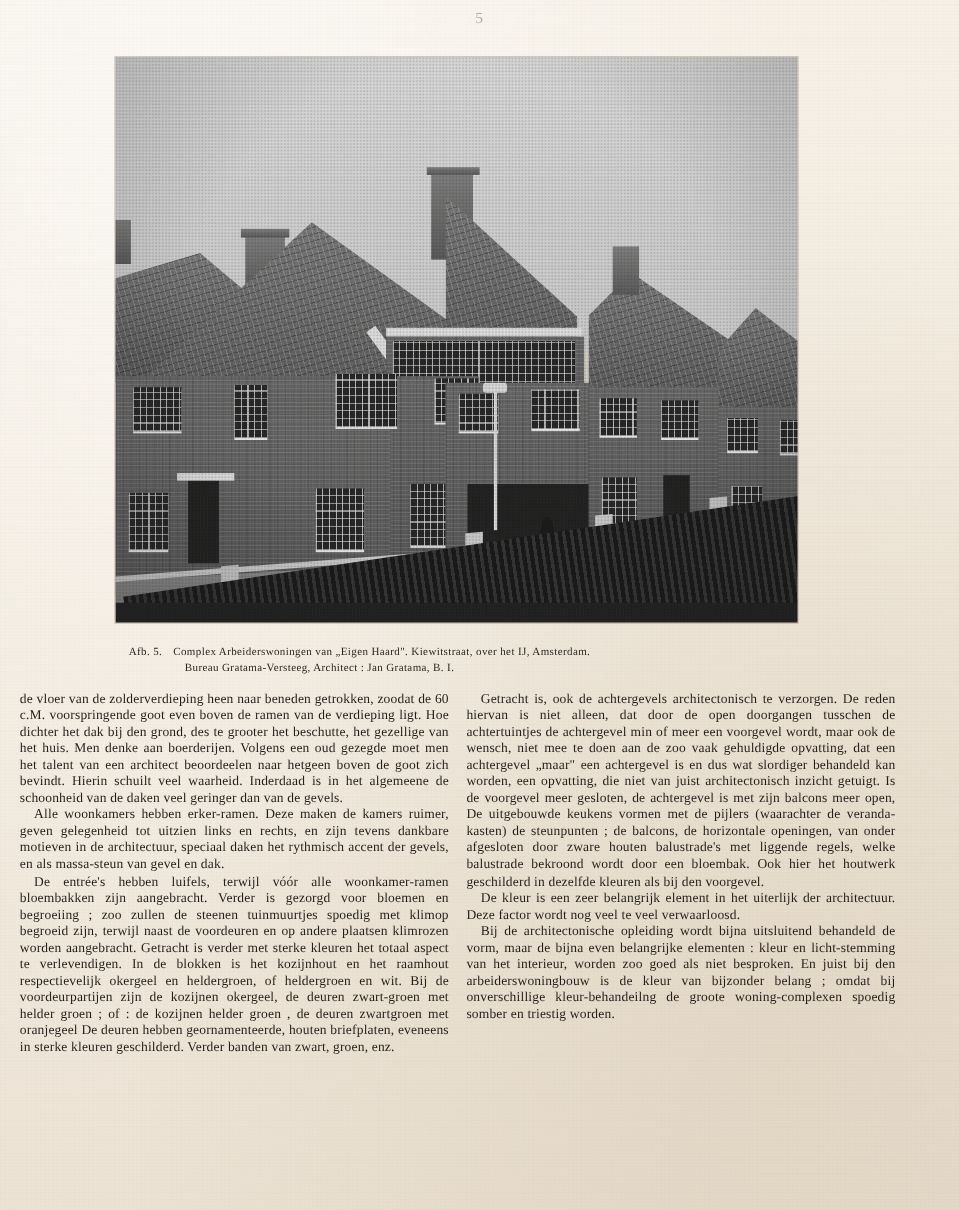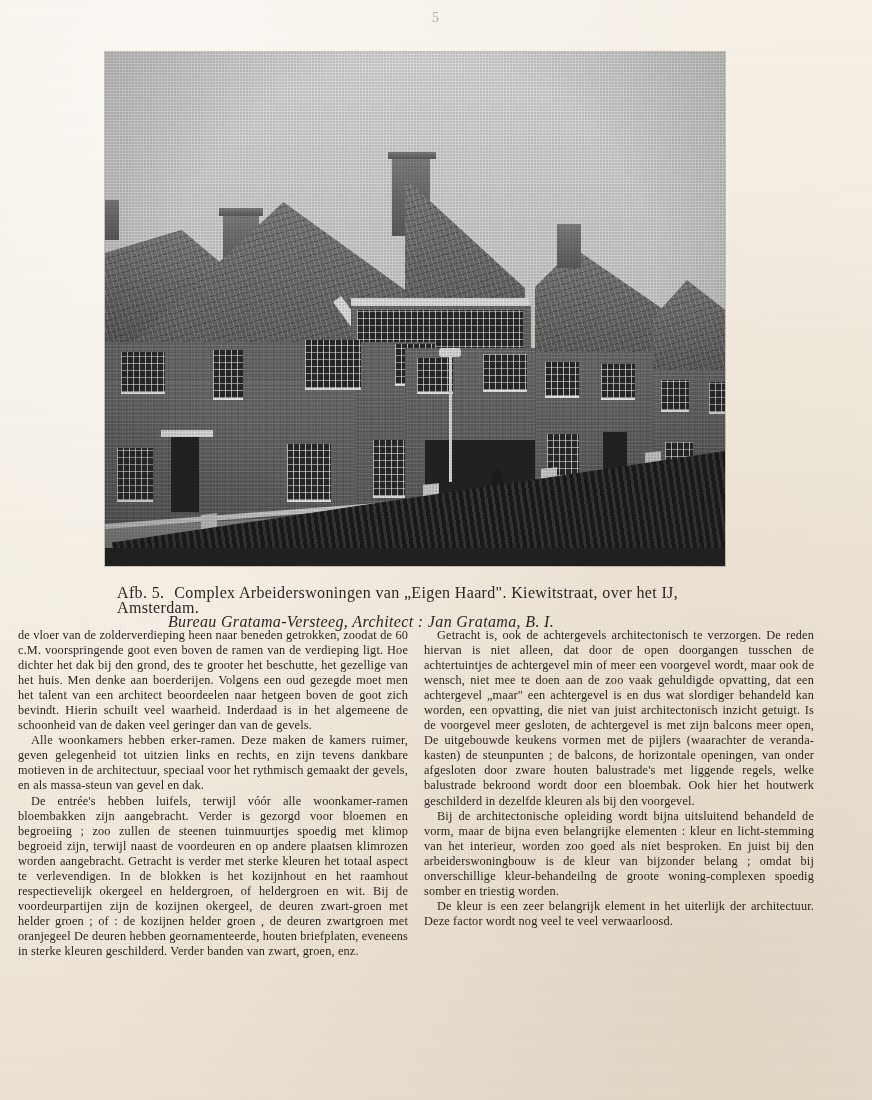--- a/index.html
+++ b/index.html
@@ -121,27 +121,27 @@
   .fence-post { position: absolute; background: #c9c4bb; }
   .person { position: absolute; background: #201d1a; border-radius: 45% 45% 20% 20%; }
   .lamp { position: absolute; background: #d8d4cc; }
 
   
   .caption {
     position: absolute;
     left: 105px;
     top: 586px;
     width: 640px;
-    font-size: 16px;
+    font-size: 10px;
     line-height: 14.5px;
     color: #2a2622;
     letter-spacing: 0.35px;
   }
   .caption .line1 { display: block; text-align: left; padding-left: 12px; }
-  .caption .line2 { display: block; text-align: left; padding-left: 63px; font-style: italic; }
+  .caption .line2 { display: block; text-align: left; padding-left: 63px; }
   .caption .figno { margin-right: 10px; }
 
   
   .columns {
     position: absolute;
     left: 18px;
     top: 628px;
     width: 836px;
     display: flex;
     gap: 16px;
@@ -259,24 +259,24 @@
   </div>
 
   <div class="caption">
     <span class="line1"><span class="figno">Afb. 5.</span><span>Complex Arbeiderswoningen van „Eigen Haard". Kiewitstraat, over het IJ, Amsterdam.</span></span>
     <span class="line2">Bureau Gratama-Versteeg, Architect : Jan Gratama, B. I.</span>
   </div>
 
   <div class="columns">
     <div class="col">
       <p class="noindent">de vloer van de zolderverdieping heen naar beneden getrokken, zoodat de 60 c.M. voorspringende goot even boven de ramen van de verdieping ligt. Hoe dichter het dak bij den grond, des te grooter het beschutte, het gezellige van het huis. Men denke aan boerderijen. Volgens een oud gezegde moet men het talent van een architect beoordeelen naar hetgeen boven de goot zich bevindt. Hierin schuilt veel waarheid. Inderdaad is in het algemeene de schoonheid van de daken veel geringer dan van de gevels.</p>
-      <p>Alle woonkamers hebben erker-ramen. Deze maken de kamers ruimer, geven gelegenheid tot uitzien links en rechts, en zijn tevens dankbare motieven in de architectuur, speciaal voor het rythmisch gemaakt der gevels, en als massa-steun van gevel en dak.</p>
+      <p>Alle woonkamers hebben erker-ramen. Deze maken de kamers ruimer, geven gelegenheid tot uitzien links en rechts, en zijn tevens dankbare motieven in de architectuur, speciaal daken het rythmisch accent der gevels, en als massa-steun van gevel en dak.</p>
       <p>De entrée's hebben luifels, terwijl vóór alle woonkamer-ramen bloembakken zijn aangebracht. Verder is gezorgd voor bloemen en begroeiing ; zoo zullen de steenen tuinmuurtjes spoedig met klimop begroeid zijn, terwijl naast de voordeuren en op andere plaatsen klimrozen worden aangebracht. Getracht is verder met sterke kleuren het totaal aspect te verlevendigen. In de blokken is het kozijnhout en het raamhout respectievelijk okergeel en heldergroen, of heldergroen en wit. Bij de voordeurpartijen zijn de kozijnen okergeel, de deuren zwart-groen met helder groen ; of : de kozijnen helder groen , de deuren zwartgroen met oranjegeel De deuren hebben geornamenteerde, houten briefplaten, eveneens in sterke kleuren geschilderd. Verder banden van zwart, groen, enz.</p>
     </div>
     <div class="col">
       <p>Getracht is, ook de achtergevels architectonisch te verzorgen. De reden hiervan is niet alleen, dat door de open doorgangen tusschen de achtertuintjes de achtergevel min of meer een voorgevel wordt, maar ook de wensch, niet mee te doen aan de zoo vaak gehuldigde opvatting, dat een achtergevel „maar" een achtergevel is en dus wat slordiger behandeld kan worden, een opvatting, die niet van juist architectonisch inzicht getuigt. Is de voorgevel meer gesloten, de achtergevel is met zijn balcons meer open, De uitgebouwde keukens vormen met de pijlers (waarachter de veranda-kasten) de steunpunten ; de balcons, de horizontale openingen, van onder afgesloten door zware houten balustrade's met liggende regels, welke balustrade bekroond wordt door een bloembak. Ook hier het houtwerk geschilderd in dezelfde kleuren als bij den voorgevel.</p>
+      <p>De kleur is een zeer belangrijk element in het uiterlijk der architectuur. Deze factor wordt nog veel te veel verwaarloosd.</p>
       <p>Bij de architectonische opleiding wordt bijna uitsluitend behandeld de vorm, maar de bijna even belangrijke elementen : kleur en licht-stemming van het interieur, worden zoo goed als niet besproken. En juist bij den arbeiderswoningbouw is de kleur van bijzonder belang ; omdat bij onverschillige kleur-behandeilng de groote woning-complexen spoedig somber en triestig worden.</p>
-      <p>De kleur is een zeer belangrijk element in het uiterlijk der architectuur. Deze factor wordt nog veel te veel verwaarloosd.</p>
     </div>
   </div>
 
   <div class="grain"></div>
 </div>
 
 </body></html>

